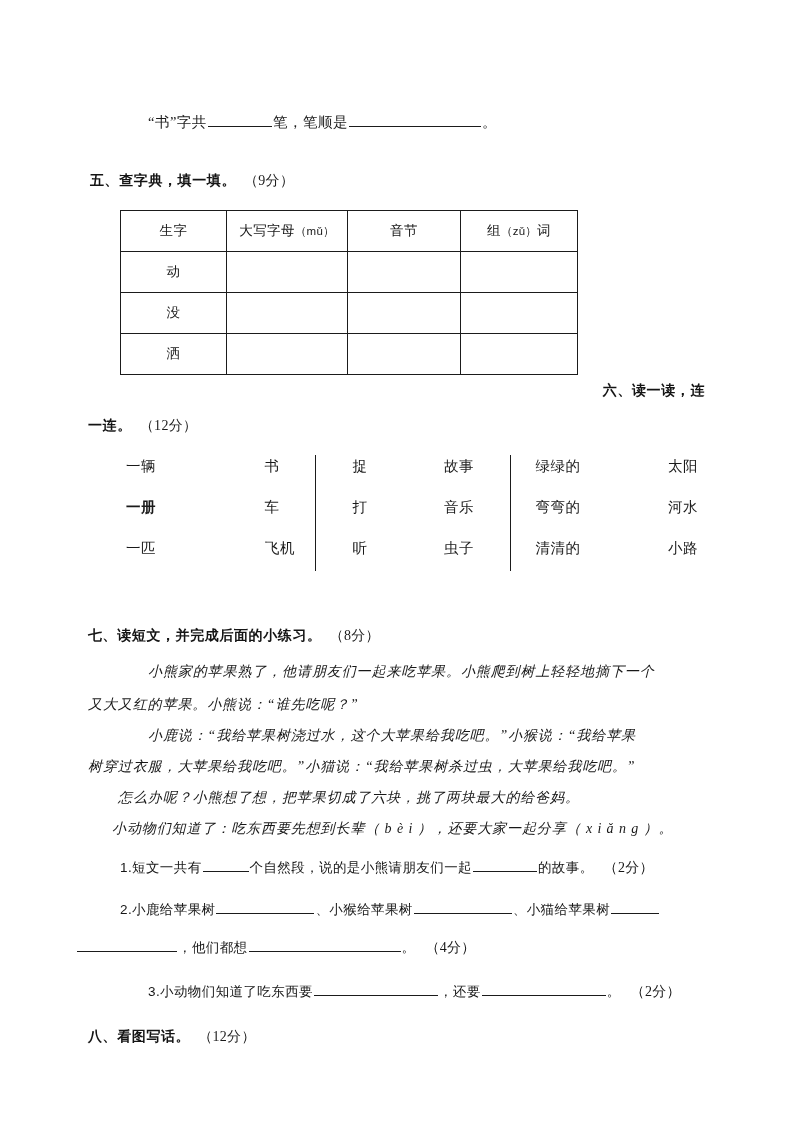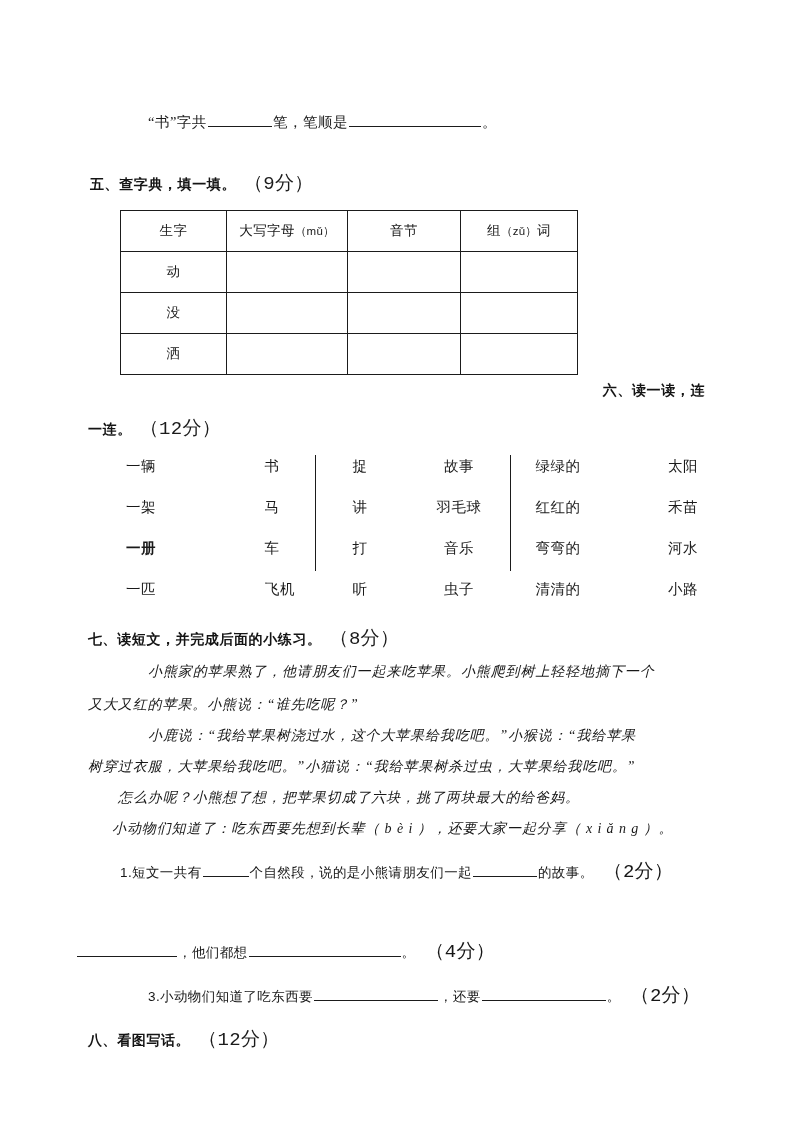--- a/index.html
+++ b/index.html
@@ -27,23 +27,23 @@
   
   .abs { position: absolute; white-space: nowrap; }
   .sect-head {
     font-family: "Liberation Sans", "DejaVu Sans", sans-serif;
     font-weight: 700;
     font-size: 14px;
     letter-spacing: .6px;
     color: #141414;
   }
   .score {
-    font-family: Liberation Mono, monospace;
+    font-family: Liberation Serif, serif;
     font-weight: 400;
-    font-size: 19px;
+    font-size: 14px;
     letter-spacing: .3px;
   }
   .serif-line {
     font-family: "Liberation Serif", "DejaVu Serif", serif;
     font-size: 14.5px;
     letter-spacing: .5px;
   }
   .kai {
     font-family: "Liberation Serif", "DejaVu Serif", serif;
     font-size: 14px;
@@ -169,28 +169,20 @@
 
     <div class="match-row">
       <span class="match-word mw" style="left:141px;">一辆</span>
       <span class="match-word mw" style="left:272px;">书</span>
       <span class="match-word mw" style="left:360px;">捉</span>
       <span class="match-word mw" style="left:459px;">故事</span>
       <span class="match-word mw" style="left:558px;">绿绿的</span>
       <span class="match-word mw" style="left:683px;">太阳</span>
     </div>
 
-    <div class="match-row">
-      <span class="match-word mw" style="left:141px;">一架</span>
-      <span class="match-word mw" style="left:272px;">马</span>
-      <span class="match-word mw" style="left:360px;">讲</span>
-      <span class="match-word mw" style="left:459px;">羽毛球</span>
-      <span class="match-word mw" style="left:558px;">红红的</span>
-      <span class="match-word mw" style="left:683px;">禾苗</span>
-    </div>
 
     <div class="match-row">
       <span class="match-word mw" style="left:141px;font-weight:bold;">一册</span>
       <span class="match-word mw" style="left:272px;">车</span>
       <span class="match-word mw" style="left:360px;">打</span>
       <span class="match-word mw" style="left:459px;">音乐</span>
       <span class="match-word mw" style="left:558px;">弯弯的</span>
       <span class="match-word mw" style="left:683px;">河水</span>
     </div>
 
@@ -213,20 +205,23 @@
   <div class="abs kai" style="left:88px;  top:696px;">又大又红的苹果。小熊说：“谁先吃呢？”</div>
   <div class="abs kai" style="left:148px; top:727px;">小鹿说：“我给苹果树浇过水，这个大苹果给我吃吧。”小猴说：“我给苹果</div>
   <div class="abs kai" style="left:88px;  top:758px;">树穿过衣服，大苹果给我吃吧。”小猫说：“我给苹果树杀过虫，大苹果给我吃吧。”</div>
   <div class="abs kai" style="left:118px; top:789px;">怎么办呢？小熊想了想，把苹果切成了六块，挑了两块最大的给爸妈。</div>
   <div class="abs kai" style="left:112px; top:820px;">小动物们知道了：吃东西要先想到长辈（ b è i ），还要大家一起分享（ x i ǎ n g ）。</div>
 
   <div class="abs qtext" style="left:120px; top:858px;">
     <span>1.</span><span>短文一共有</span><span class="blank" style="width:46px;"></span><span>个自然段，说的是小熊请朋友们一起</span><span class="blank" style="width:64px;"></span><span>的故事。</span><span class="score" style="margin-left:10px;">（2分）</span>
   </div>
 
+  <div class="abs qtext" style="left:120px; top:900px;">
+    <span>2.</span><span>小鹿给苹果树</span><span class="blank" style="width:98px;"></span><span>、小猴给苹果树</span><span class="blank" style="width:98px;"></span><span>、小猫给苹果树</span><span class="blank" style="width:48px;"></span>
+  </div>
   <div class="abs qtext" style="left:76px; top:938px;">
     <span class="blank" style="width:100px;"></span><span>，他们都想</span><span class="blank" style="width:152px;"></span><span>。</span><span class="score" style="margin-left:10px;">（4分）</span>
   </div>
 
   <div class="abs qtext" style="left:120px; top:982px;margin-left:28px;">
     <span>3.</span><span>小动物们知道了吃东西要</span><span class="blank" style="width:124px;"></span><span>，还要</span><span class="blank" style="width:124px;"></span><span>。</span><span class="score" style="margin-left:10px;">（2分）</span>
   </div>
 
   <div class="abs" style="left:88px; top:1026px;">
     <span class="sect-head">八、看图写话。</span><span class="score" style="margin-left:8px;">（12分）</span>

